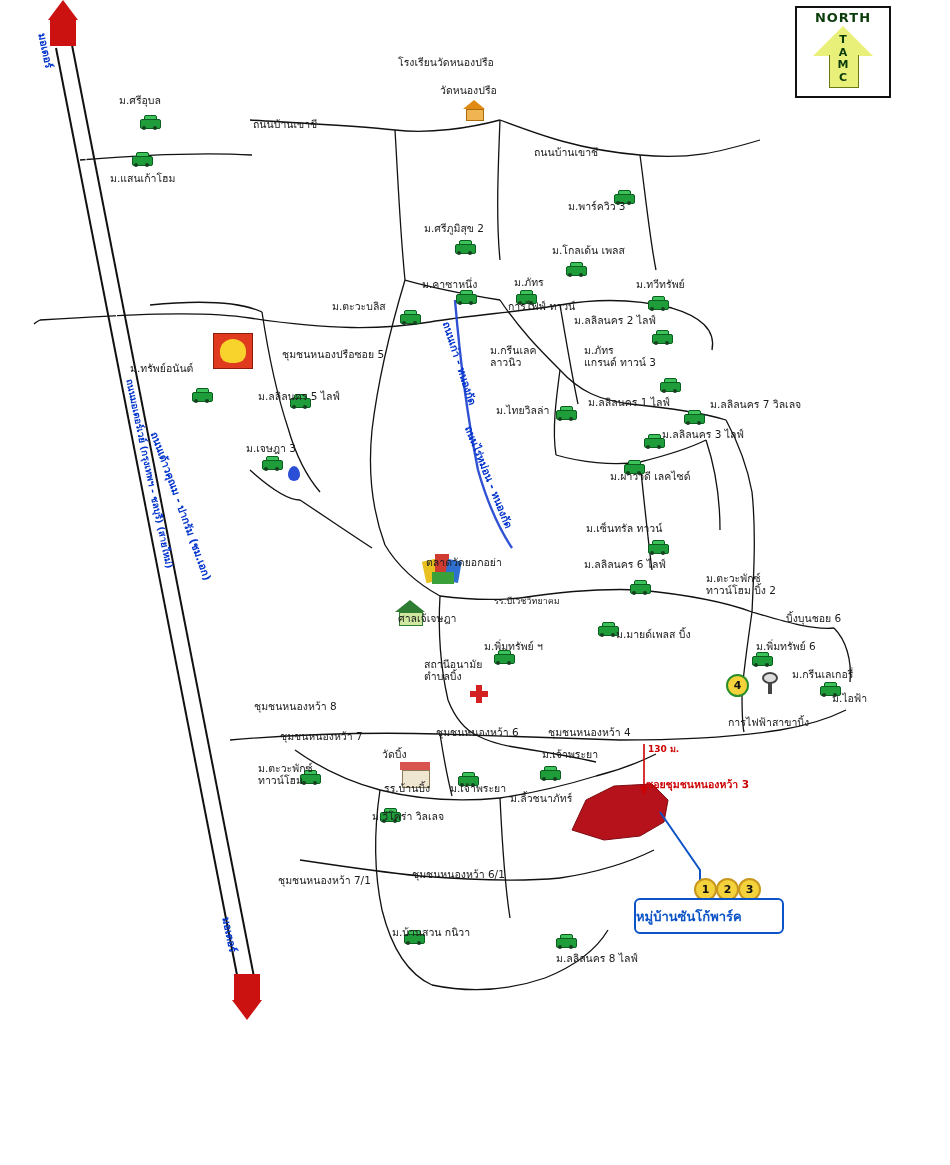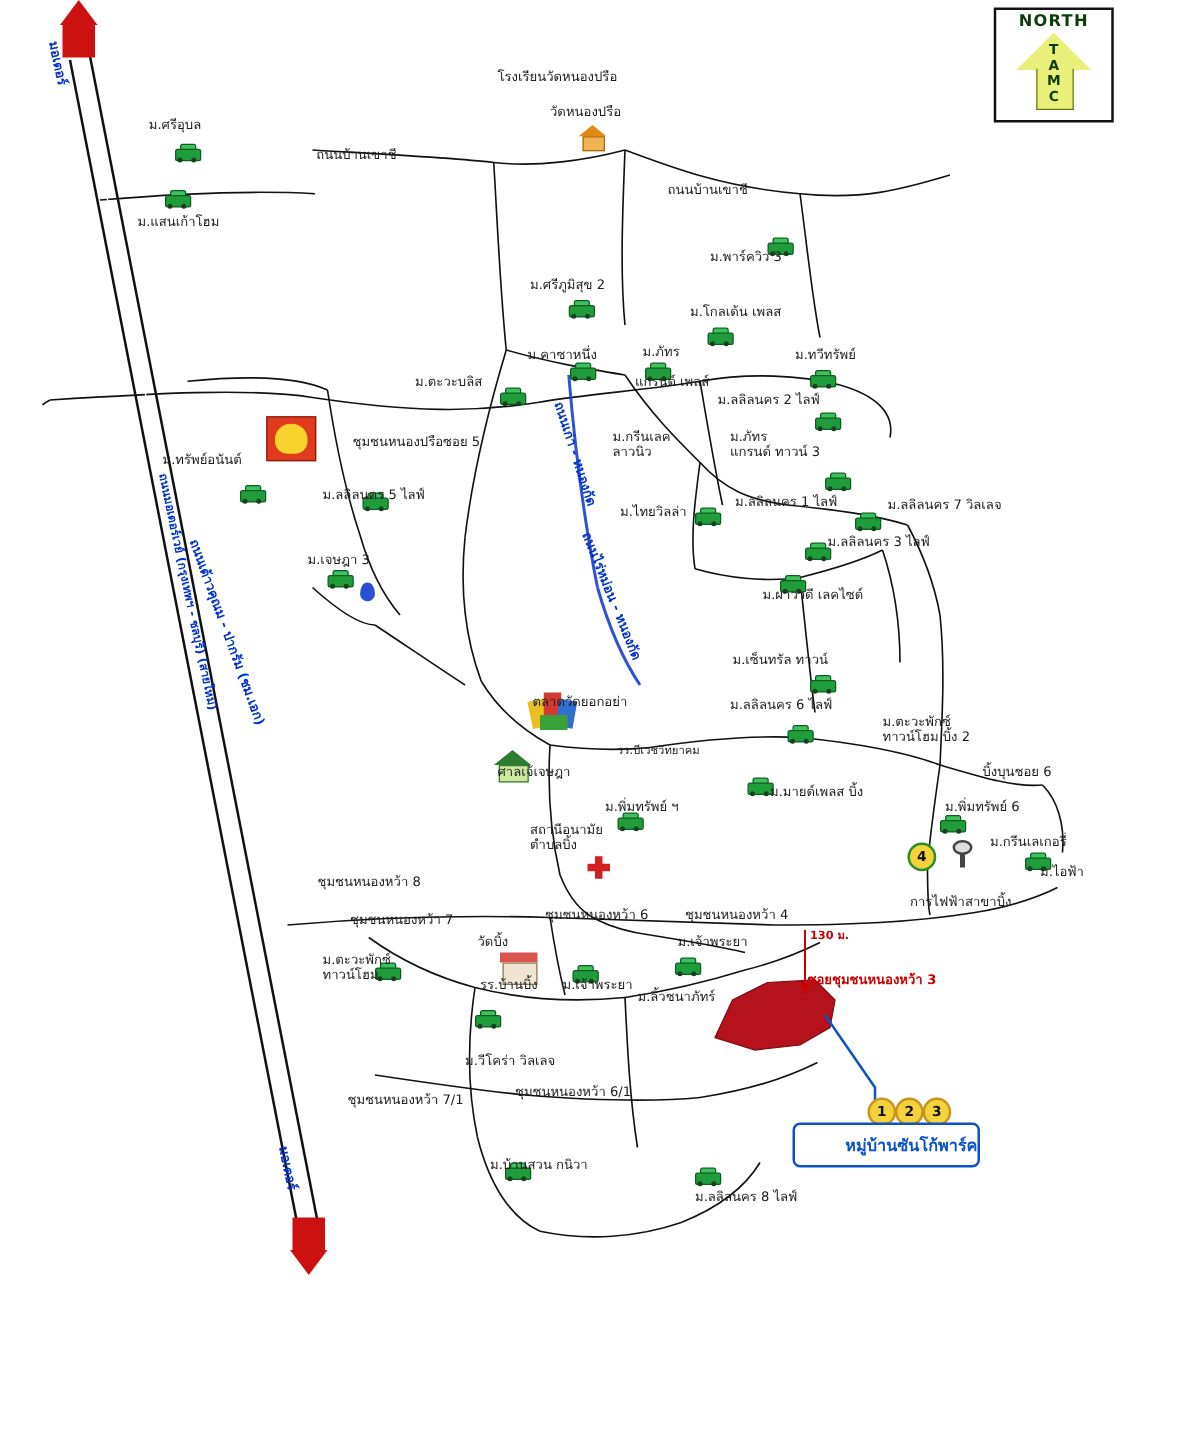--- a/index.html
+++ b/index.html
@@ -83,21 +83,21 @@
     display:flex;align-items:center;gap:12px;padding:0 12px;
     box-sizing:border-box;
   }
   #legend .swatch{width:30px;height:22px;background:#b5121b;}
   #legend .ltext{font-size:15px;font-weight:bold;color:#b5121b;}
 
   
   #callout{
     position:absolute;left:634px;top:898px;width:146px;height:32px;
     border:2px solid #0b53c6;border-radius:6px;background:#fff;
-    display:flex;align-items:center;justify-content:flex-end;
+    display:flex;align-items:center;justify-content:flex-start;
   }
   #callout .ctext{font-size:13px;font-weight:bold;color:#0b53c6;}
 
   .numcircle{
     position:absolute;width:19px;height:19px;border-radius:50%;
     background:#f4d23c;border:2px solid #c8961c;
     font-size:11px;font-weight:bold;color:#111;
     display:flex;align-items:center;justify-content:center;
   }
   .numcircle.green{background:#f4d23c;border-color:#2a8f2a;}
@@ -502,21 +502,21 @@
   <div class="lbl" style="left:119px;top:94px;">ม.ศรีอุบล</div>
   <div class="lbl" style="left:110px;top:172px;">ม.แสนเก้าโฮม</div>
   <div class="lbl" style="left:398px;top:56px;">โรงเรียนวัดหนองปรือ</div>
   <div class="lbl" style="left:440px;top:84px;">วัดหนองปรือ</div>
   <div class="lbl" style="left:568px;top:200px;">ม.พาร์ควิว 3</div>
   <div class="lbl" style="left:424px;top:222px;">ม.ศรีภูมิสุข 2</div>
   <div class="lbl" style="left:552px;top:244px;">ม.โกลเด้น เพลส</div>
   <div class="lbl" style="left:422px;top:278px;">ม.คาซาหนึ่ง</div>
   <div class="lbl" style="left:514px;top:276px;">ม.ภัทร</div>
   <div class="lbl" style="left:636px;top:278px;">ม.ทวีทรัพย์</div>
-  <div class="lbl" style="left:508px;top:300px;">แกรนด์ เพลส์</div>
+  <div class="lbl" style="left:508px;top:300px;">การไฟฟ์ ทาวน์</div>
   <div class="lbl" style="left:332px;top:300px;">ม.ตะวะบลิส</div>
   <div class="lbl" style="left:574px;top:314px;">ม.ลลิลนคร 2 ไลฟ์</div>
   <div class="lbl" style="left:130px;top:362px;">ม.ทรัพย์อนันต์</div>
   <div class="lbl" style="left:282px;top:348px;">ชุมชนหนองปรือซอย 5</div>
   <div class="lbl" style="left:490px;top:344px;">ม.กรีนเลค<br>ลาวนิว</div>
   <div class="lbl" style="left:584px;top:344px;">ม.ภัทร<br>แกรนด์ ทาวน์ 3</div>
   <div class="lbl" style="left:258px;top:390px;">ม.ลลิลนคร 5 ไลฟ์</div>
   <div class="lbl" style="left:496px;top:404px;">ม.ไทยวิลล่า</div>
   <div class="lbl" style="left:588px;top:396px;">ม.ลลิลนคร 1 ไลฟ์</div>
   <div class="lbl" style="left:710px;top:398px;">ม.ลลิลนคร 7 วิลเลจ</div>
@@ -540,21 +540,21 @@
   <div class="lbl" style="left:280px;top:730px;">ชุมชนหนองหว้า 7</div>
   <div class="lbl" style="left:382px;top:748px;">วัดบิ้ง</div>
   <div class="lbl" style="left:436px;top:726px;">ชุมชนหนองหว้า 6</div>
   <div class="lbl" style="left:548px;top:726px;">ชุมชนหนองหว้า 4</div>
   <div class="lbl" style="left:728px;top:716px;">การไฟฟ้าสาขาบิ้ง</div>
   <div class="lbl" style="left:384px;top:782px;">รร.บ้านบิ้ง</div>
   <div class="lbl" style="left:542px;top:748px;">ม.เจ้าพระยา</div>
   <div class="lbl" style="left:258px;top:762px;">ม.ตะวะพักซ์<br>ทาวน์โฮม</div>
   <div class="lbl" style="left:450px;top:782px;">ม.เจ้าพระยา</div>
   <div class="lbl" style="left:510px;top:792px;text-align:right;">ม.ลิ้วชนาภัทร์</div>
-  <div class="lbl" style="left:372px;top:810px;margin-top:33px;">ม.วีโคร่า วิลเลจ</div>
+  <div class="lbl" style="left:372px;top:810px;">ม.วีโคร่า วิลเลจ</div>
   <div class="lbl" style="left:278px;top:874px;">ชุมชนหนองหว้า 7/1</div>
   <div class="lbl" style="left:412px;top:868px;">ชุมชนหนองหว้า 6/1</div>
   <div class="lbl" style="left:392px;top:926px;">ม.บ้านสวน กนิวา</div>
   <div class="lbl" style="left:556px;top:952px;">ม.ลลิลนคร 8 ไลฟ์</div>
 
   <div class="lbl red" style="left:646px;top:778px;">ซอยชุมชนหนองหว้า 3</div>
   <div class="lbl small red" style="left:648px;top:744px;">130 ม.</div>
 
   <div id="callout">
     <span class="ctext">หมู่บ้านซันโก้พาร์ค</span>

